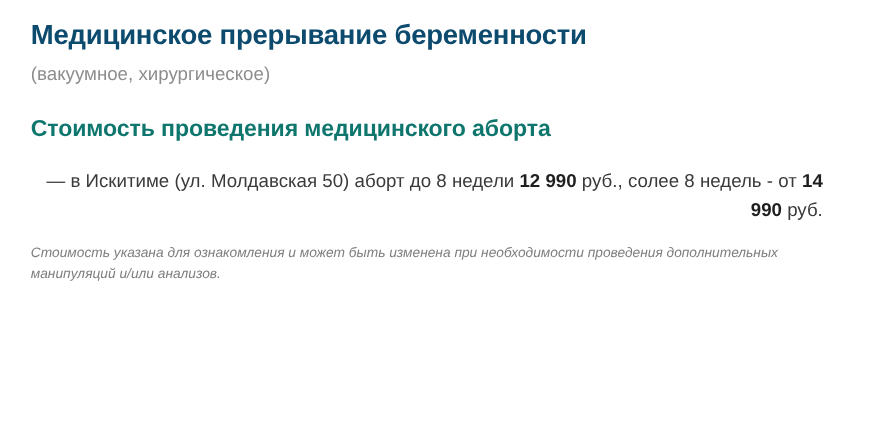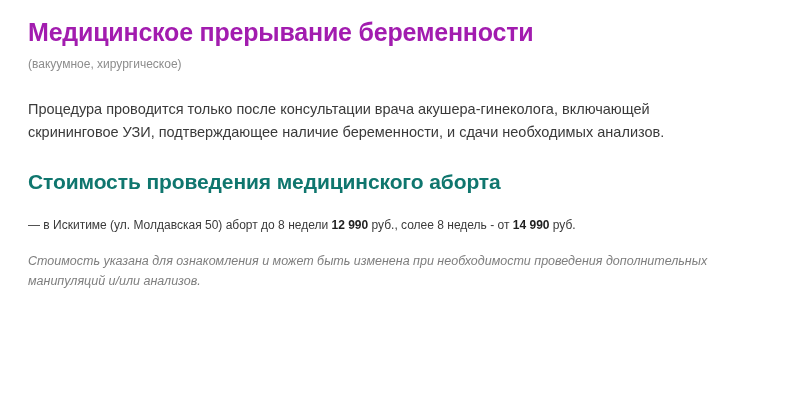--- a/index.html
+++ b/index.html
@@ -15,27 +15,27 @@
     overflow: hidden;
   }
   .page {
     padding: 10px 30px 0 28px;
     box-sizing: border-box;
     width: 800px;
   }
   .h1 {
     font-size: 25px;
     font-weight: bold;
-    color: #a21caf;
+    color: #0c4a6e;
     letter-spacing: -0.2px;
     line-height: 1.15;
     margin: 8px 0 0 0;
   }
   .subtitle {
-    font-size: 12px;
+    font-size: 17px;
     color: #8d8d8d;
     margin: 10px 0 0 0;
     line-height: 1.3;
   }
   .intro {
     font-size: 14.5px;
     color: #3a3a3a;
     line-height: 1.55;
     margin: 26px 0 0 0;
     max-width: 700px;
@@ -47,25 +47,26 @@
     line-height: 1.2;
     margin: 26px 0 0 0;
     letter-spacing: -0.1px;
   }
   .price-list {
     margin: 22px 0 0 0;
     padding: 0;
     list-style: none;
   }
   .price-item {
-    font-size: 12px;
+    font-size: 17px;
     color: #3a3a3a;
     line-height: 1.5;
     margin-bottom: 15px;
     max-width: 720px;
+    text-align: right;
   }
   .price-item .dash {
     color: #3a3a3a;
   }
   .price-item b {
     font-weight: bold;
     color: #1f1f1f;
   }
   .note {
     font-size: 12.5px;
@@ -78,21 +79,20 @@
 </style>
 </head>
 <body>
 
 <div class="page">
 
   <h1 class="h1">Медицинское прерывание беременности</h1>
 
   <div class="subtitle">(вакуумное, хирургическое)</div>
 
-  <p class="intro">Процедура проводится только после консультации врача акушера-гинеколога, включающей скрининговое УЗИ, подтверждающее наличие беременности, и сдачи необходимых анализов.</p>
 
   <h2 class="h2">Стоимость проведения медицинского аборта</h2>
 
   <ul class="price-list">
     <li class="price-item">
       <span class="dash">—</span>
       <span>в Искитиме (ул. Молдавская 50) аборт до 8 недели </span><b>12 990</b><span> руб., солее 8 недель - от </span><b>14 990</b><span> руб.</span>
     </li>
   </ul>
 

